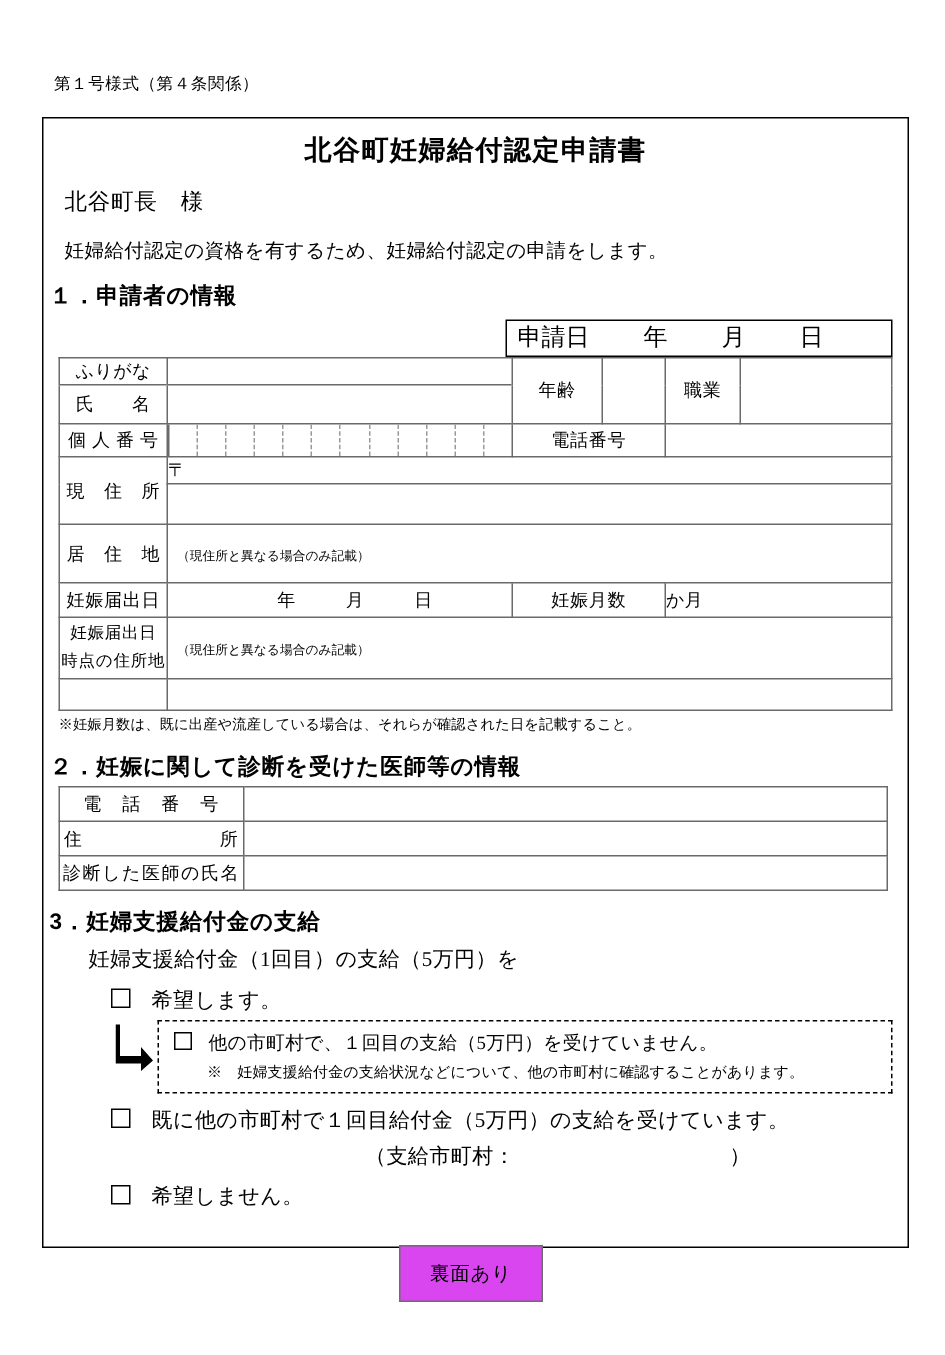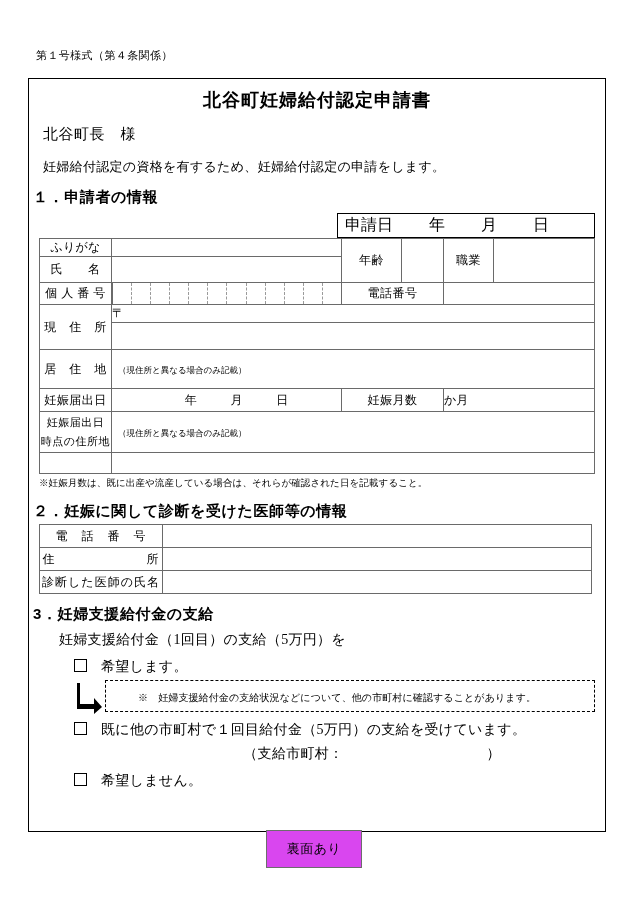--- a/index.html
+++ b/index.html
@@ -409,20 +409,24 @@
         <div class="cbline">
           <span class="cbox"></span>
           <span>希望します。</span>
         </div>
 
         <div class="dashwrap">
           <svg class="arrow" viewBox="0 0 26 32">
             <path d="M3 1 L3 22 L17 22 L17 16 L25 25 L17 32 L17 27 L0 27 L0 1 Z" fill="#000"></path>
           </svg>
           <div class="dashbox">
+            <div class="dash-line1">
+              <span class="cbox"></span>
+              <span>他の市町村で、１回目の支給（5万円）を受けていません。</span>
+            </div>
             <div class="dash-line2">※　妊婦支援給付金の支給状況などについて、他の市町村に確認することがあります。</div>
           </div>
         </div>
 
         <div class="cbline">
           <span class="cbox"></span>
           <span>既に他の市町村で１回目給付金（5万円）の支給を受けています。</span>
         </div>
 
         <div class="paren-line">（支給市町村：　　　　　　　　　　）</div>

